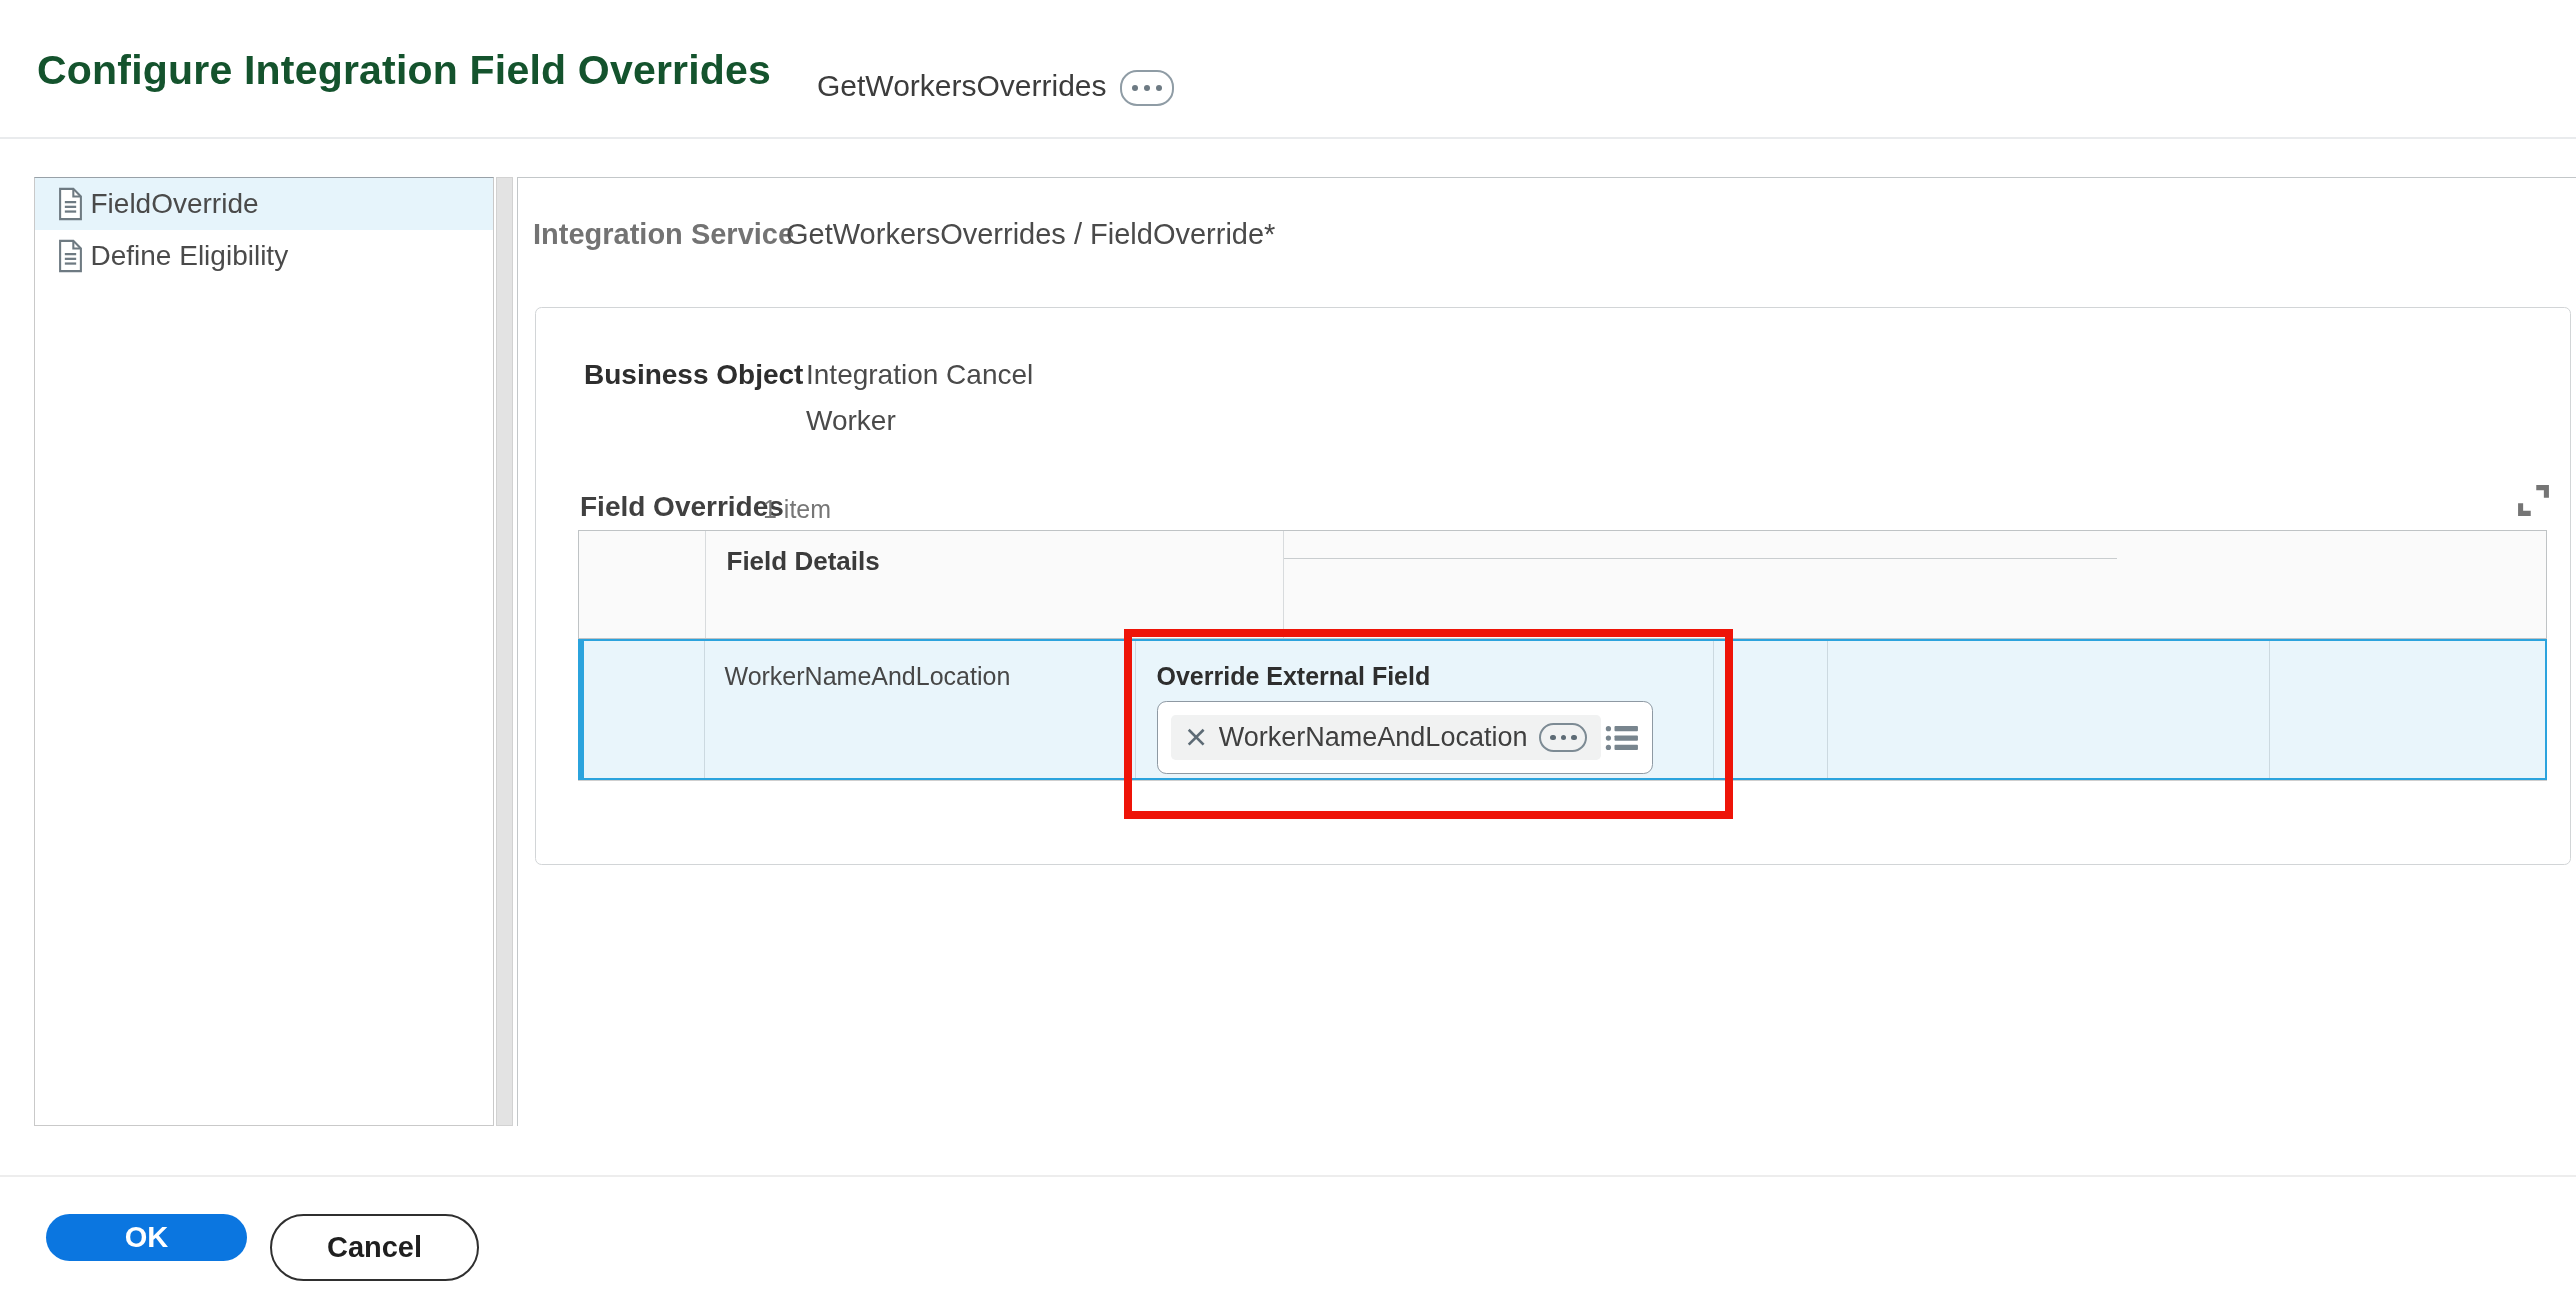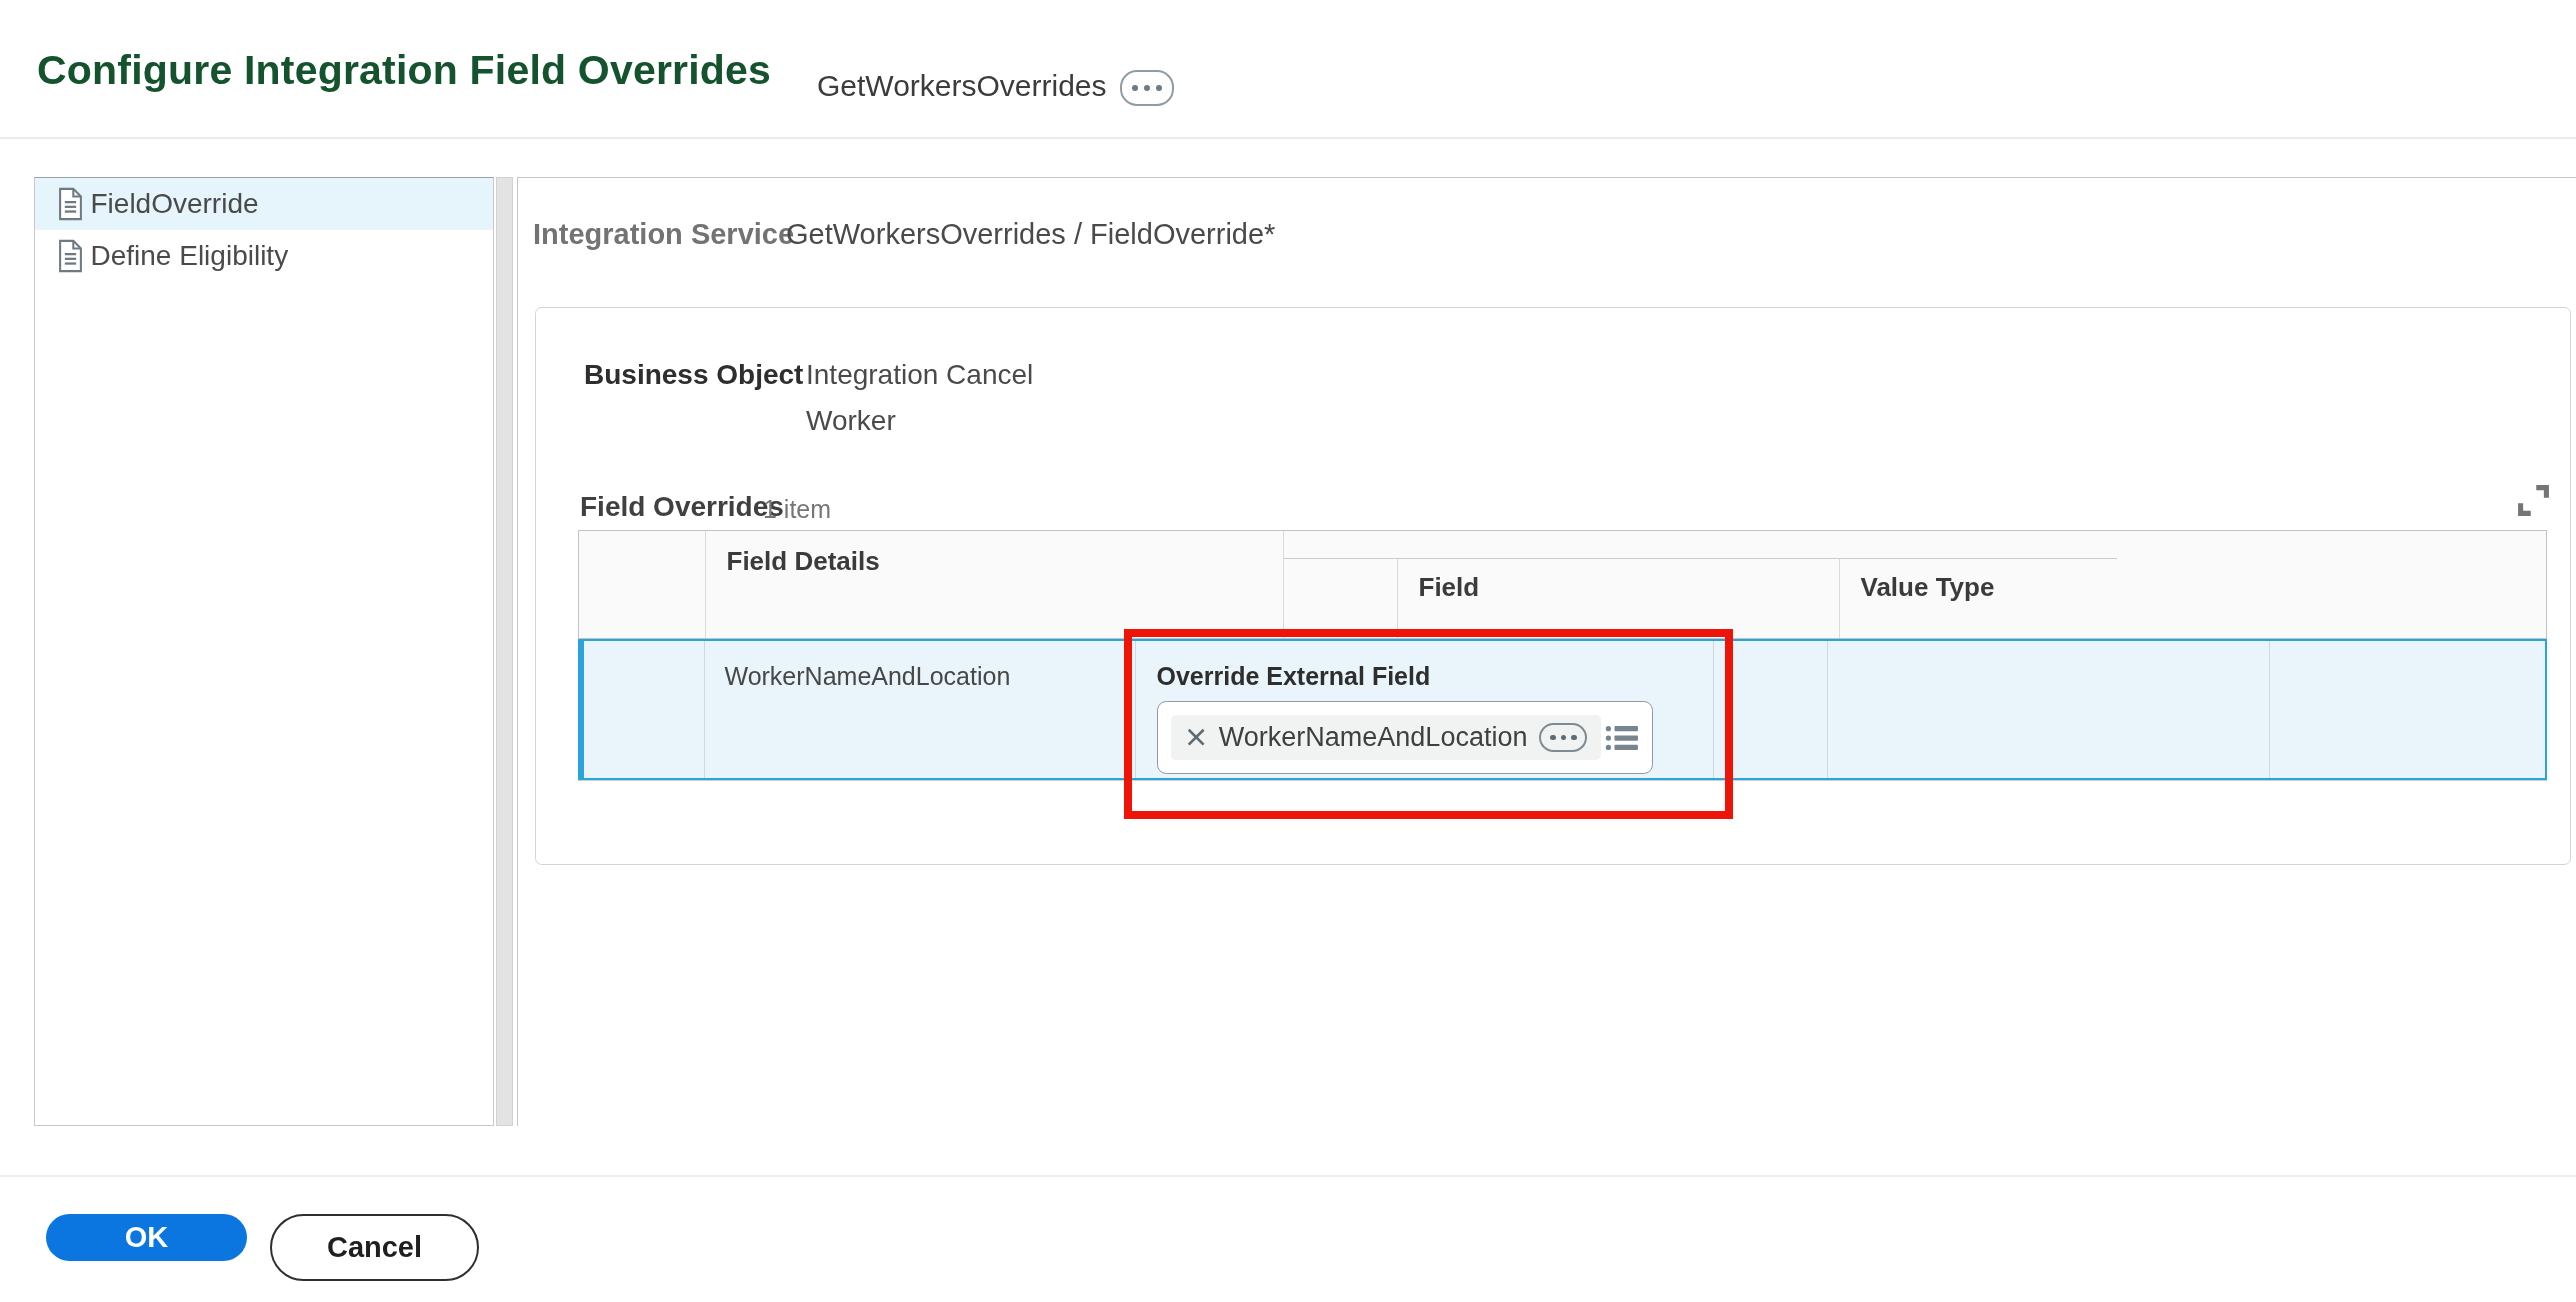--- a/index.html
+++ b/index.html
@@ -145,29 +145,20 @@
 </div>
 
 <div class="abs grid">
   <div class="grid-header">
     <div class="hcell c0"></div>
     <div class="hcell c2">
       <span class="htext">Field Details</span>
     </div>
     <div class="hgroup">
       <div class="hgroup-strip"></div>
-      <div class="hgroup-row">
-        <div class="hcell g0"></div>
-        <div class="hcell g1">
-          <span class="htext">Field</span>
-        </div>
-        <div class="hcell g2">
-          <span class="htext">Value Type</span>
-        </div>
-      </div>
     </div>
   </div>
 
   <div class="grid-row">
     <div class="rcell c0"></div>
     <div class="rcell c1">
       <span class="row-fields-text">WorkerNameAndLocation</span>
     </div>
     <div class="rcell c2">
       <span class="ov-label">Override External Field</span>

